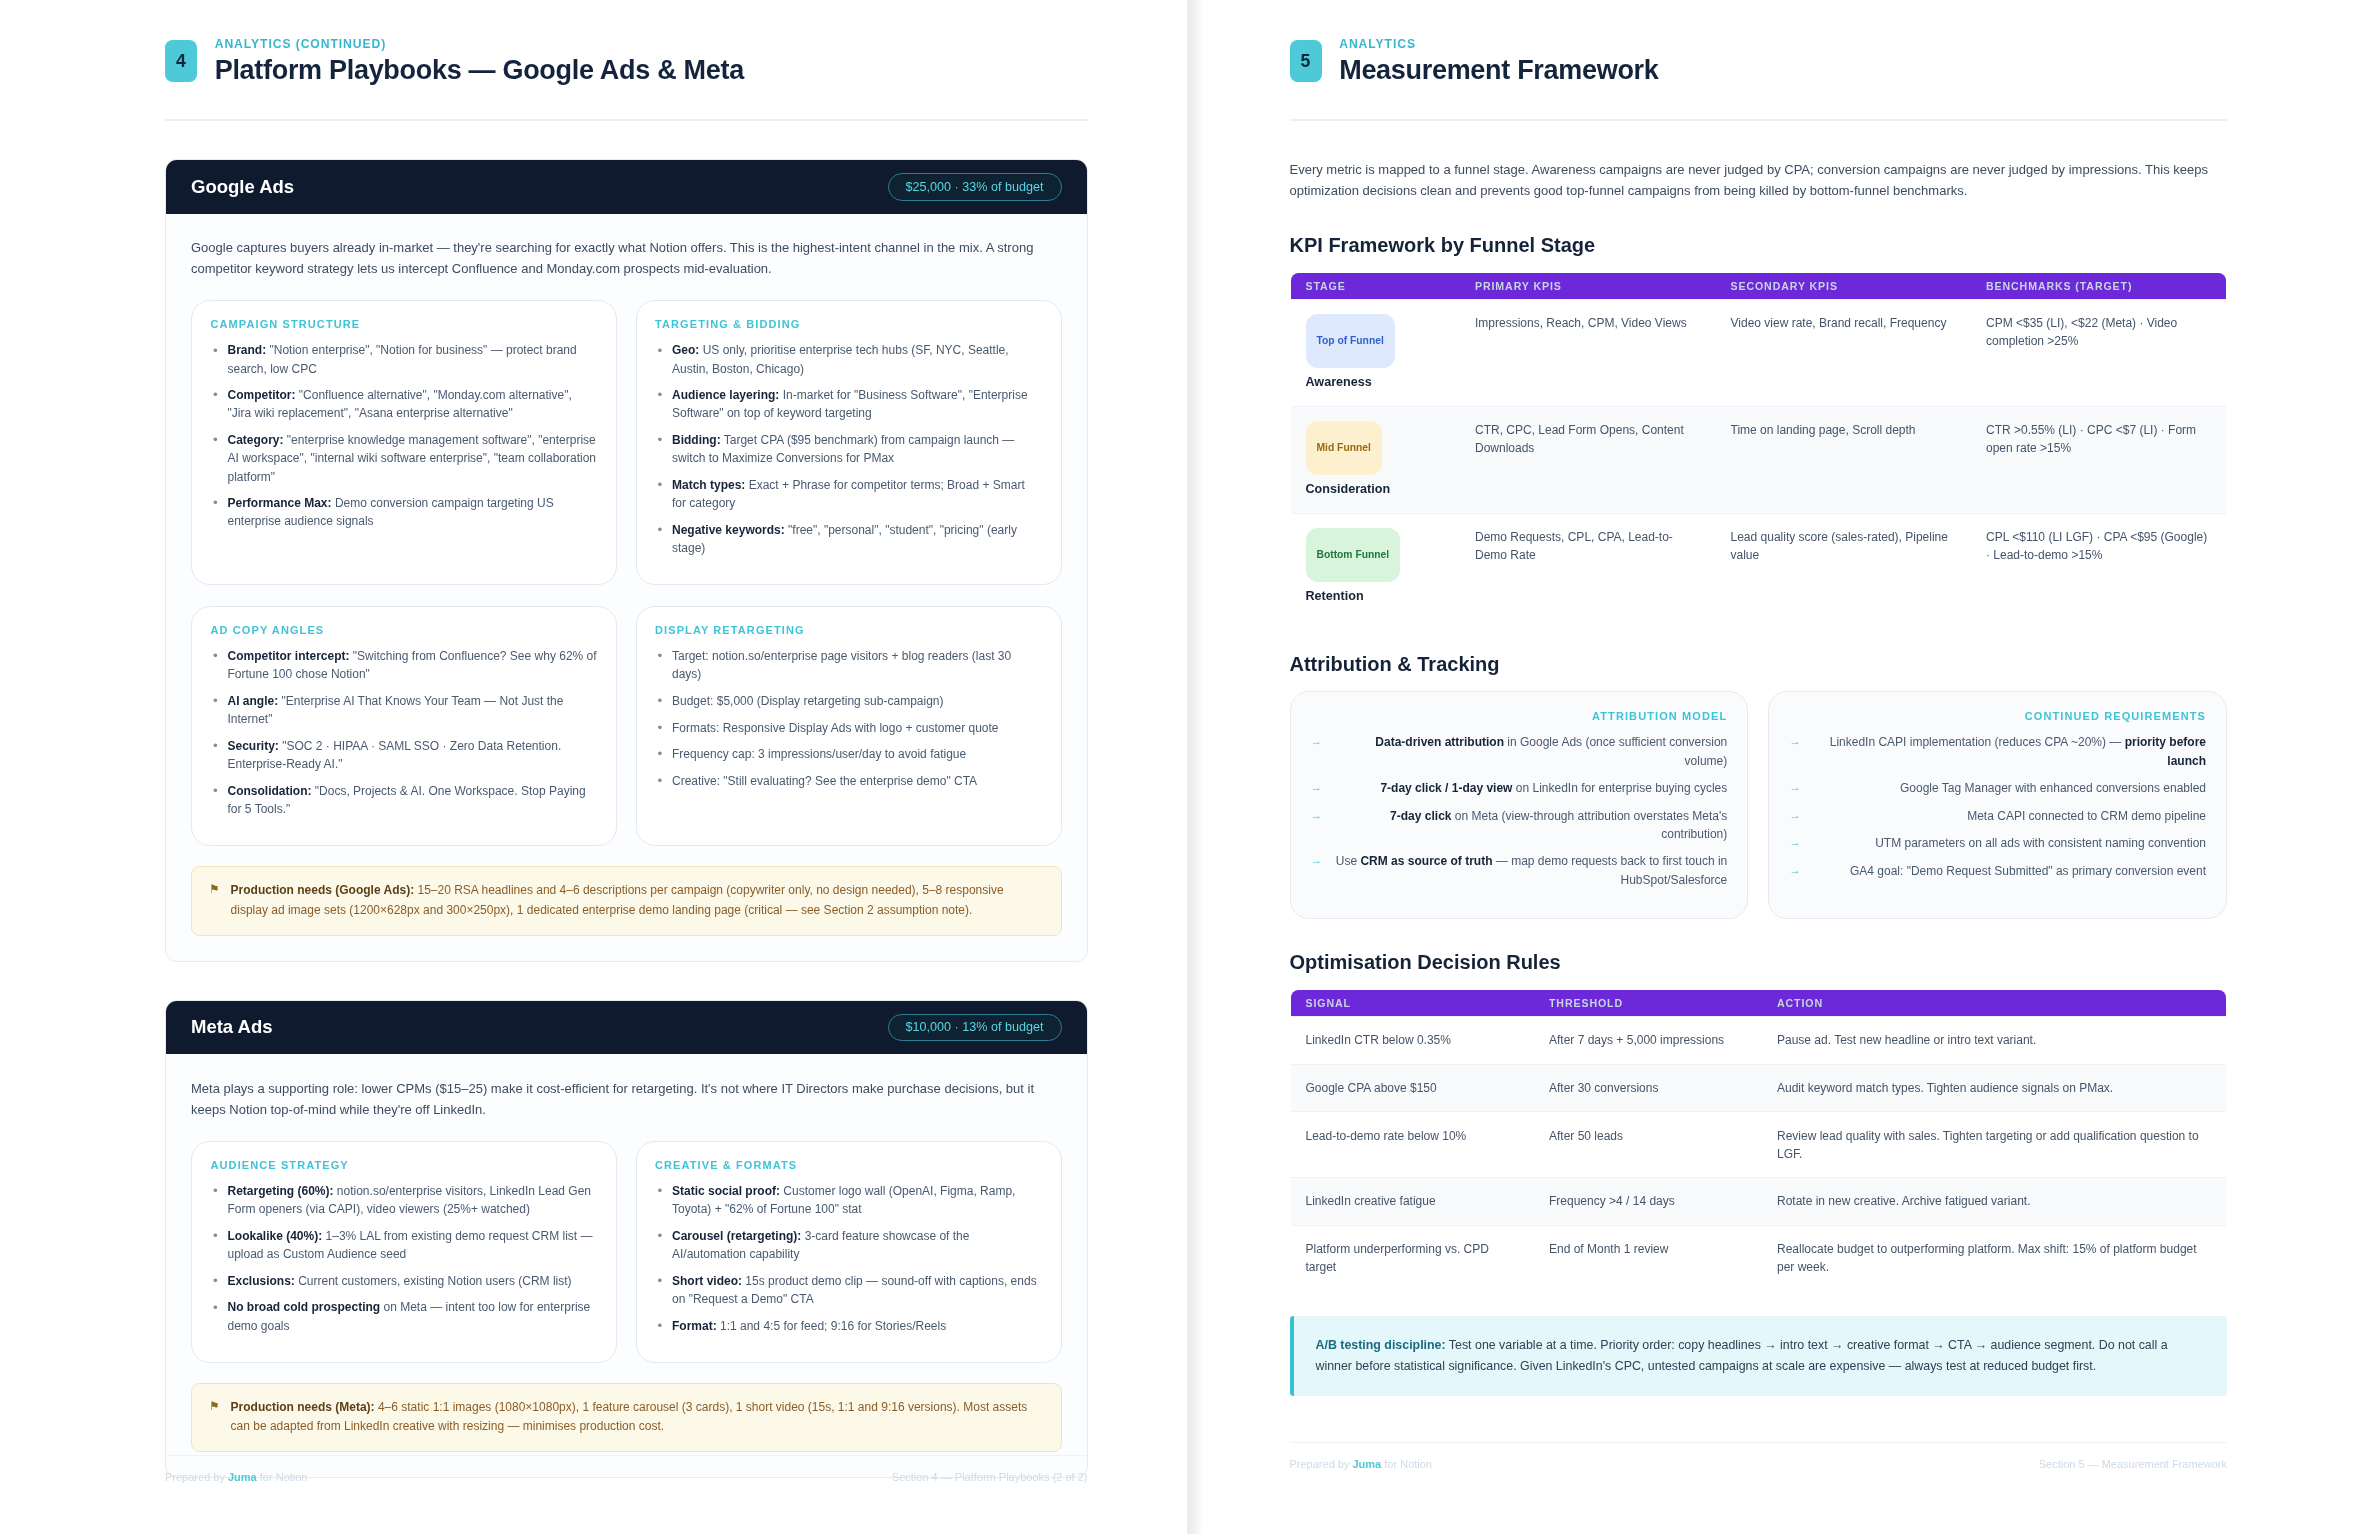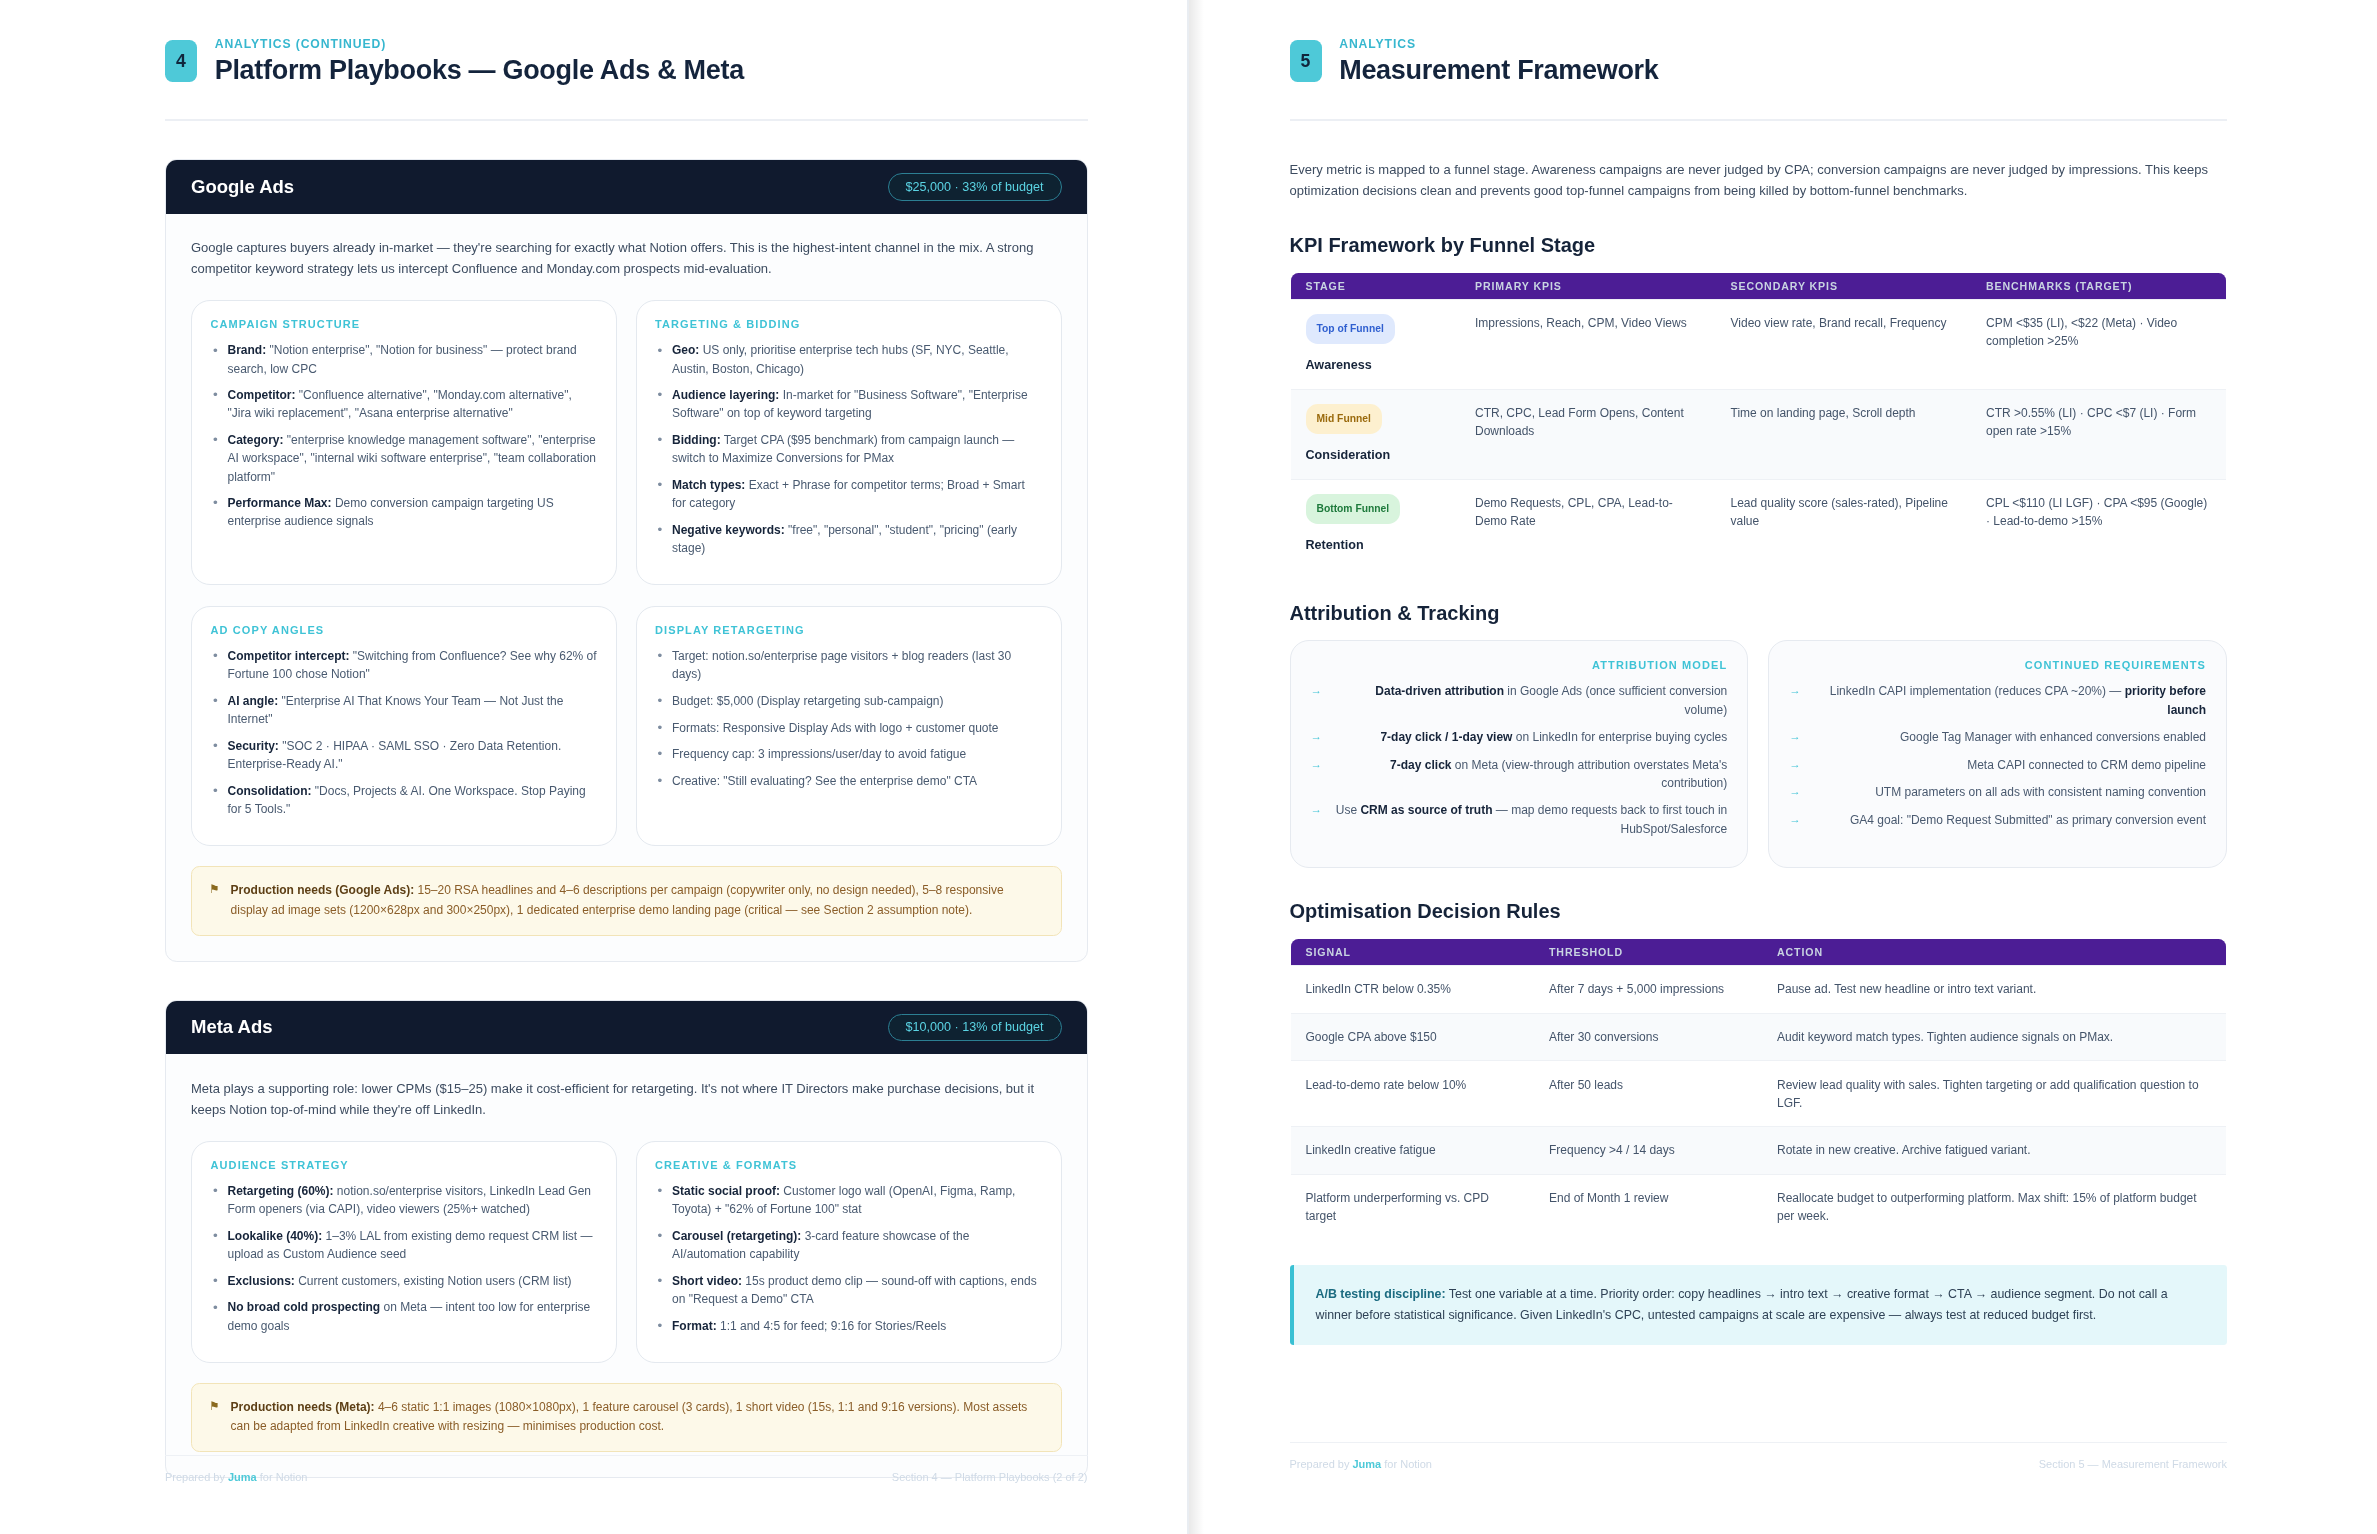--- a/index.html
+++ b/index.html
@@ -94,34 +94,34 @@
   
   .intro-p { margin-top: 38px; font-size: 13px; line-height: 1.66; color: #3d4c60; }
   .block-title { margin-top: 32px; font-size: 20px; font-weight: bold; color: #152339; }
 
   table.dt {
     width: 100%; border-collapse: collapse; margin-top: 15px;
     border: 1.3px solid #e6eaf0; border-radius: 8.4px; overflow: hidden;
     table-layout: fixed;
   }
   table.dt thead th {
-    background: #4c1d95; color: #c9d4e2;
+    background: #6d28d9; color: #c9d4e2;
     font-size: 10.6px; letter-spacing: 0.9px; font-weight: bold;
     text-align: left; padding: 7px 15px;
   }
   table.dt tbody td {
     padding: 14.3px 15px; font-size: 12px; line-height: 1.5;
     color: #44546a; vertical-align: top;
     border-top: 1.3px solid #eef1f5;
   }
   table.dt tbody tr:nth-child(even) { background: #f8fafc; }
   .stage-cell { width: 170px; }
   .stage-badge {
-    display: inline-block; border-radius: 11.8px; padding: 7px 11px;
-    font-size: 10.3px; font-weight: bold; margin-bottom: 12px;
+    display: inline-block; border-radius: 11.8px; padding: 19px 11px;
+    font-size: 10.3px; font-weight: bold; margin-bottom: 5px;
   }
   .b-tof { background: #dfe9fd; color: #2f5fd0; }
   .b-mid { background: #fdf0cf; color: #9a6a0d; }
   .b-bot { background: #d8f4dd; color: #1e7a3c; }
   .stage-name { font-size: 12.6px; font-weight: bold; color: #16243a; }
 
   .attr-cols { display: flex; gap: 20px; margin-top: 15px; }
   .attr-card {
     flex: 1 1 0; border: 1.3px solid #e6eaf0; border-radius: 19px;
     background: #fafbfd; padding: 18.5px 20px 20px 20px; text-align: right;

